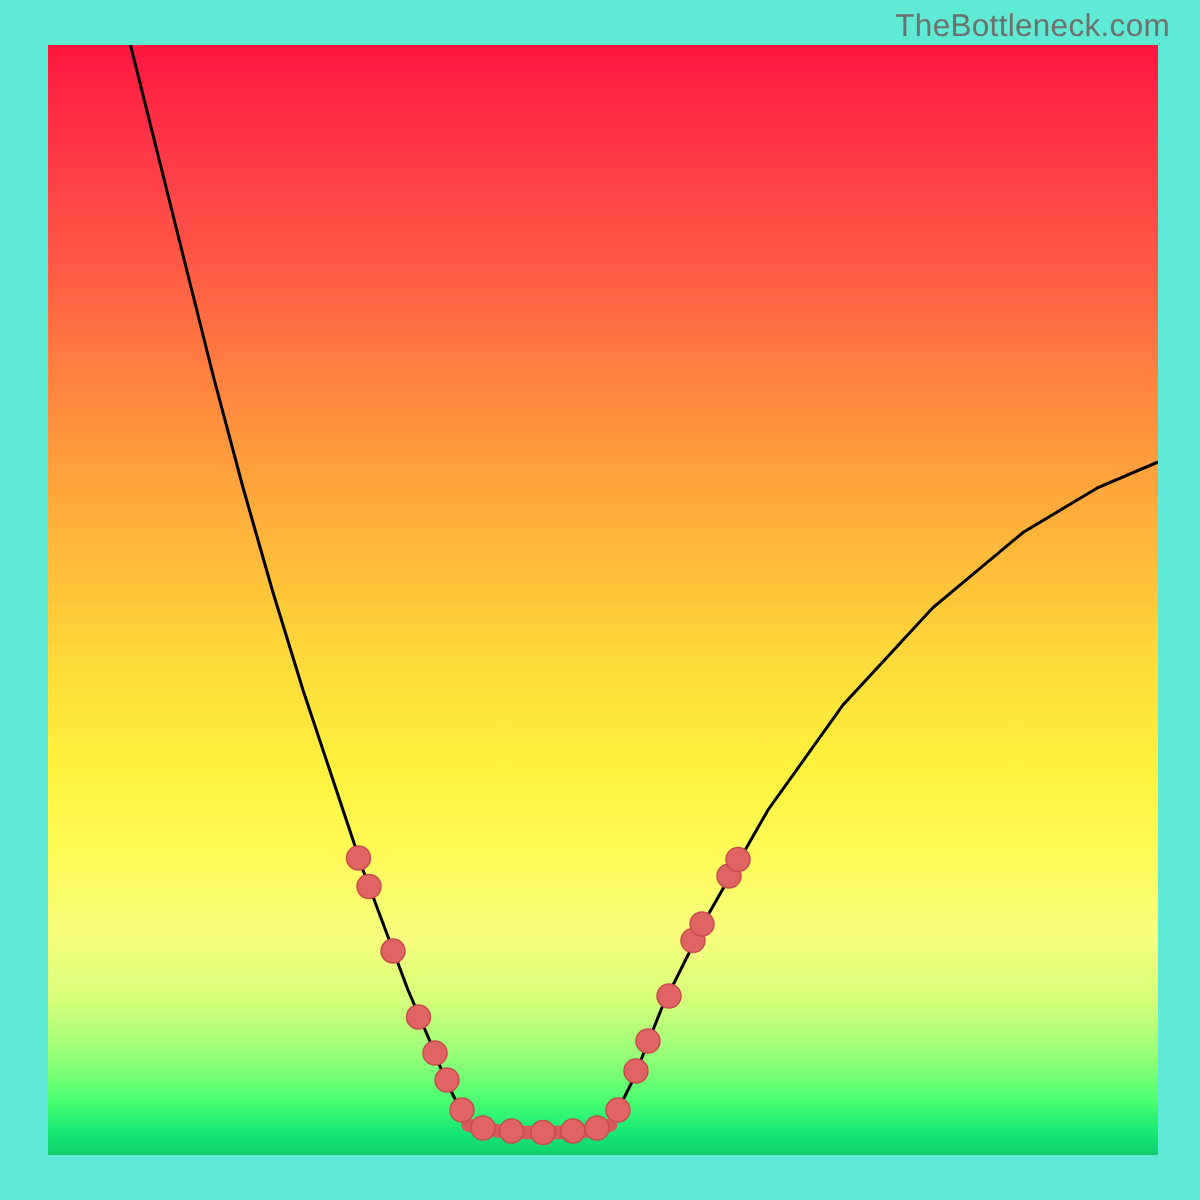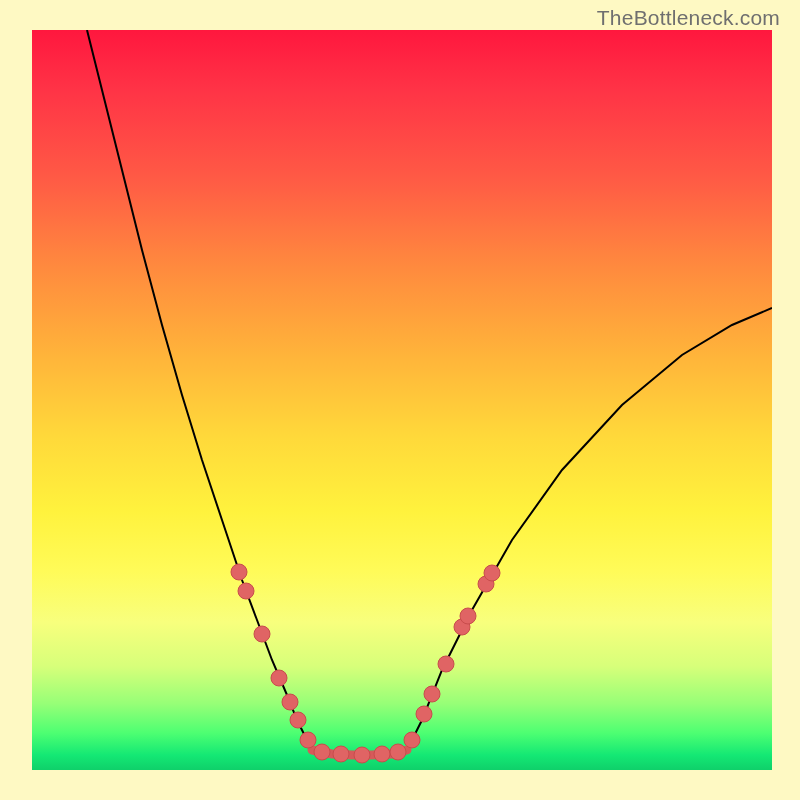--- a/index.html
+++ b/index.html
@@ -10,21 +10,21 @@
     overflow: hidden;
     background: #000;
     font-family: Arial, Helvetica, sans-serif;
   }
   .frame {
     position: absolute;
     left: 0;
     top: 0;
     width: 800px;
     height: 800px;
-    background: #fef9c3;
+    background: #5eead4;
   }
   .plot {
     position: absolute;
     left: 32px;
     top: 30px;
     width: 740px;
     height: 740px;
     
     background: linear-gradient(
       to bottom,

